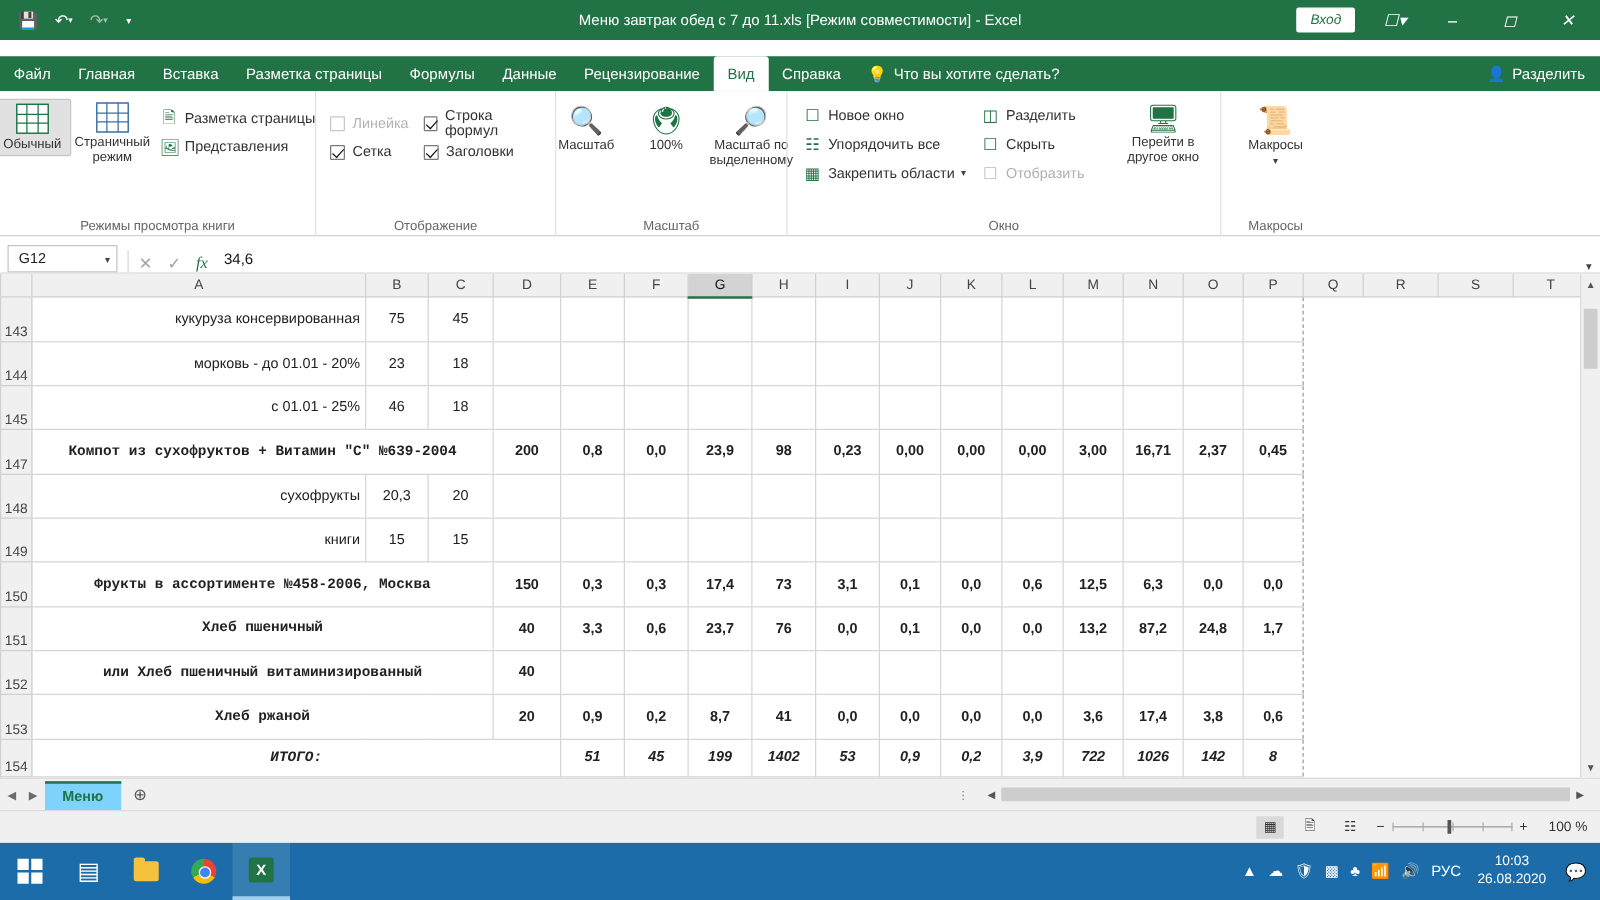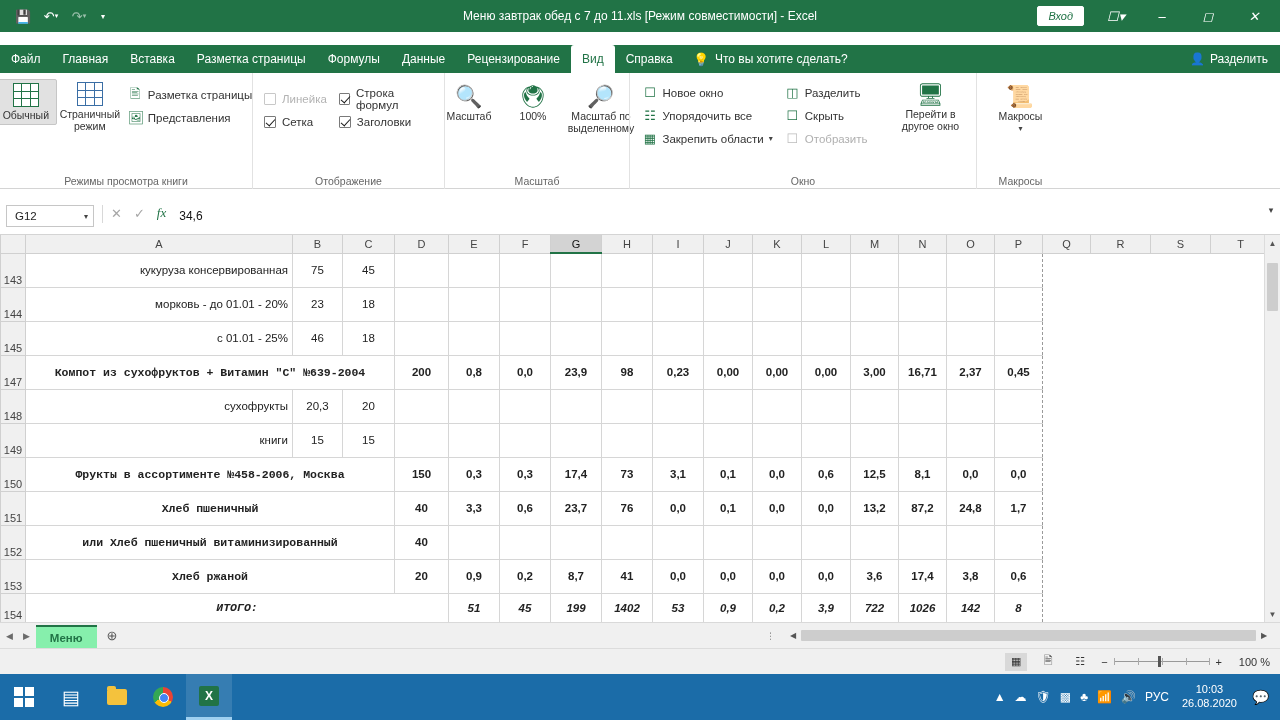--- a/index.html
+++ b/index.html
@@ -96,21 +96,21 @@
   
   .gridicon {
     width:26px; height:24px; border:1px solid #217346; display:grid;
     grid-template-columns:repeat(3,1fr); grid-template-rows:repeat(3,1fr); gap:1px; background:#217346;
   }
   .gridicon i { background:#fff; display:block; }
 
   
   .formulabar {
     height:30px; background:#fff; border-bottom:1px solid #d4d4d4; display:flex;
-    align-items:flex-start; flex:0 0 30px;margin-top:16px;
+    align-items:flex-end; flex:0 0 30px;
   }
   .namebox {
     width:88px; height:22px; margin-left:6px; border:1px solid #c6c6c6; background:#fff;
     display:flex; align-items:center; padding-left:8px; font-size:11.5px; position:relative;
   }
   .namebox .caret { position:absolute; right:5px; font-size:8px; color:#444; }
   .fb-sep { width:1px; height:18px; background:#d8d8d8; margin:0 8px; }
   .fb-icons { display:flex; align-items:center; gap:12px; color:#a6a6a6; font-size:13px; }
   .fb-icons .fx { color:#217346; font-style:italic; font-family:"Liberation Serif", serif; }
   .fb-input {
@@ -154,21 +154,21 @@
   .vscroll .arr { height:16px; width:16px; display:flex; align-items:center; justify-content:center; font-size:8px; color:#555; }
   .vscroll .thumb { width:11px; background:#cdcdcd; border-radius:1px; margin:2px 0; }
 
   
   .sheettabs {
     height:26px; background:#f0f0f0; display:flex; align-items:stretch; border-top:1px solid #d9d9d9;
     flex:0 0 26px;
   }
   .tabnav { display:flex; align-items:center; padding:0 6px; gap:10px; color:#6b6b6b; font-size:9px; }
   .sheettab {
-    display:flex; align-items:center; padding:0 14px; font-size:11.5px; background:#86efac;
+    display:flex; align-items:center; padding:0 14px; font-size:11.5px; background:#7dd3fc;
     border-top:2px solid #217346; color:#217346; font-weight:bold; margin-top:2px;
   }
   .addsheet { display:flex; align-items:center; padding:0 10px; color:#555; font-size:13px; }
 
   
   .statusbar {
     height:26px; background:#f0f0f0; display:flex; align-items:center; font-size:11px;
     color:#333; border-top:1px solid #dcdcdc; flex:0 0 26px;
   }
   .status-right { margin-left:auto; display:flex; align-items:center; gap:10px; padding-right:10px; }
@@ -601,21 +601,21 @@
           <td class="cell a-center bold">150</td>
           <td class="cell a-center bold">0,3</td>
           <td class="cell a-center bold">0,3</td>
           <td class="cell a-center bold">17,4</td>
           <td class="cell a-center bold">73</td>
           <td class="cell a-center bold">3,1</td>
           <td class="cell a-center bold">0,1</td>
           <td class="cell a-center bold">0,0</td>
           <td class="cell a-center bold">0,6</td>
           <td class="cell a-center bold">12,5</td>
-          <td class="cell a-center bold">8,1</td>
+          <td class="cell a-center bold">6,3</td>
           <td class="cell a-center bold">0,0</td>
           <td class="cell a-center bold dashed-right">0,0</td>
           <td class="noborder"></td>
           <td class="noborder"></td>
           <td class="noborder"></td>
           <td class="noborder"></td>
         </tr>
 
         <tr>
           <th class="rowhead">151</th>

